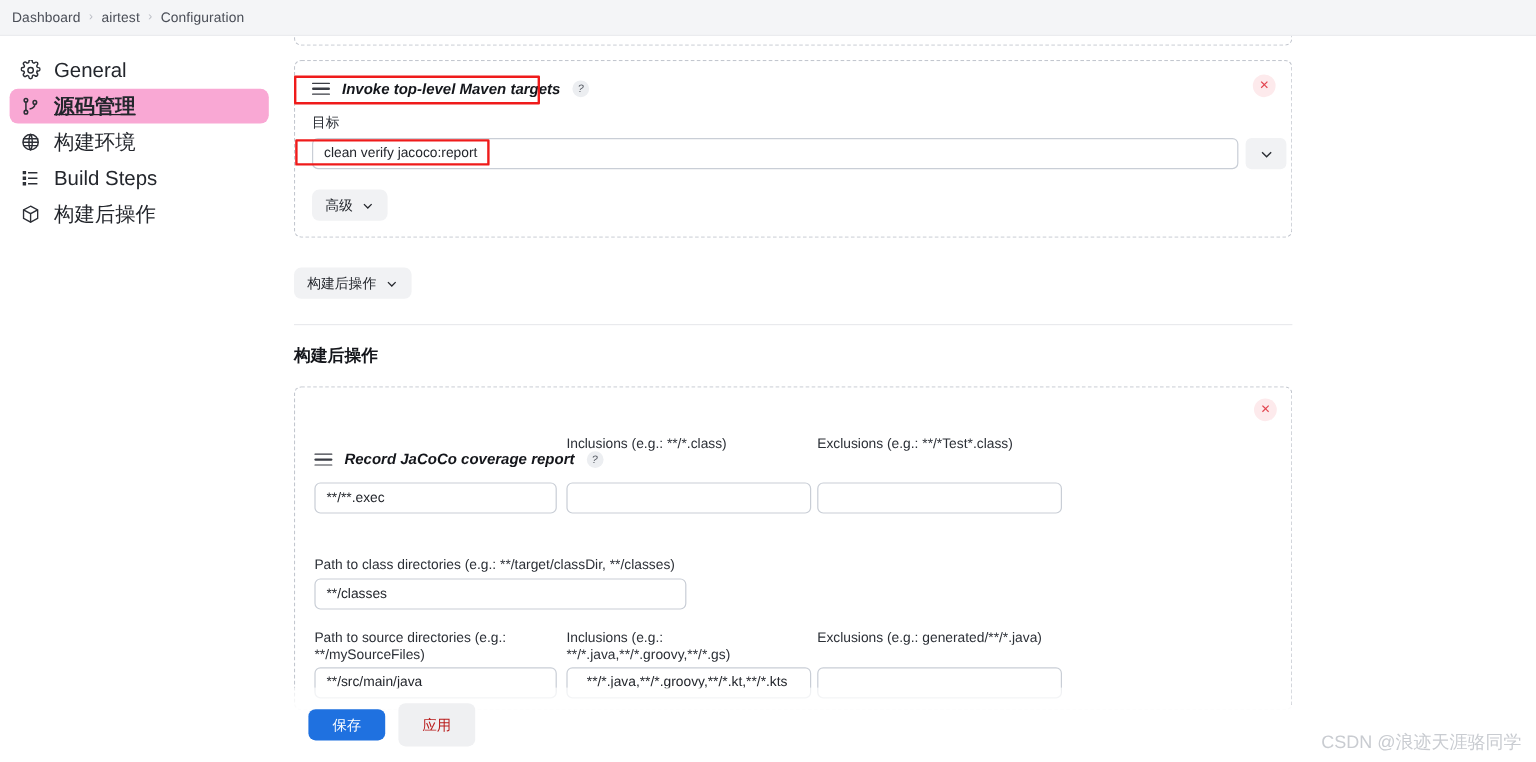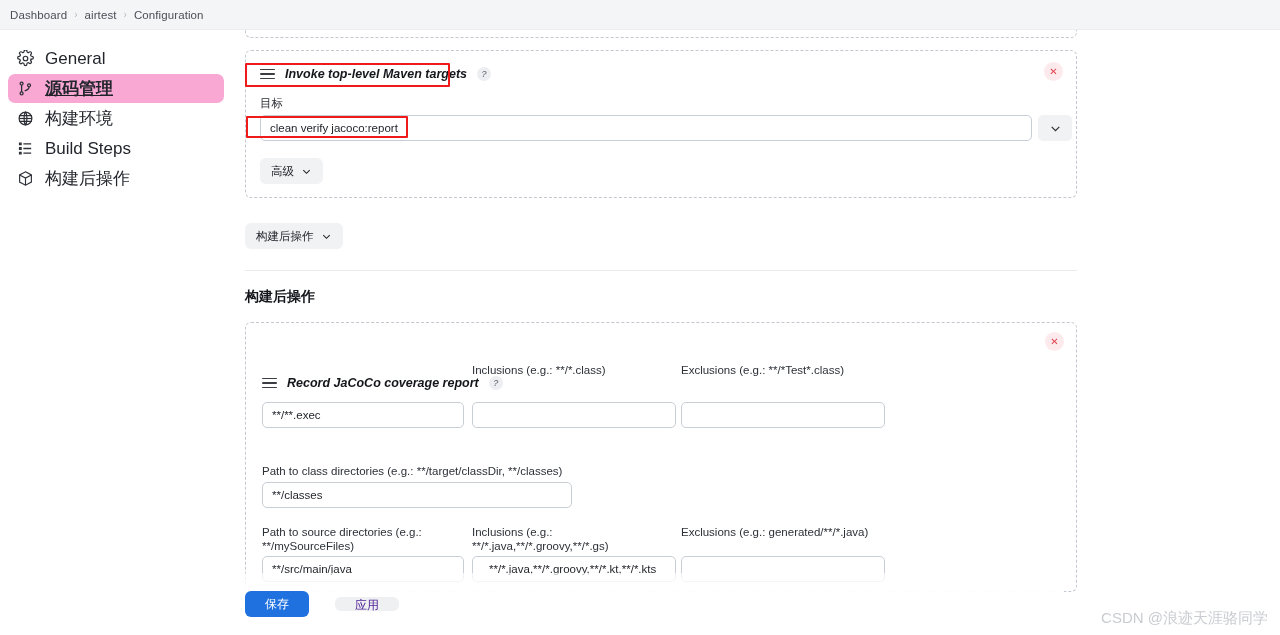--- a/index.html
+++ b/index.html
@@ -220,47 +220,47 @@
     border-radius: 3px;
     background: #fff;
     cursor: pointer;
     flex: 0 0 14px;
   }
   .cb-label { font-size: 11.5px; color: #23262c; }
 
   
   .action-bar {
     position: absolute;
-    left: 232px; top: 573px;
+    left: 244px; top: 573px;
     width: 832px; height: 62px;
     background: linear-gradient(180deg, rgba(255,255,255,.65) 0%, #ffffff 34%);
     z-index: 8;
     display: flex; align-items: center;
     padding-left: 13px;
-    gap: 26px;
+    gap: 11px;
   }
   .btn-primary {
     background: #1f71e0;
     color: #ffffff;
     border: none;
     border-radius: 6px;
     font-size: 12px;
     font-family: "Liberation Sans", sans-serif;
     height: 26px;
     padding: 0 20px;
     cursor: pointer;
   }
   .btn-secondary {
     background: #eff0f2;
-    color: #4c1d95;
+    color: #b91c1c;
     border: none;
     border-radius: 6px;
     font-size: 12px;
     font-family: "Liberation Sans", sans-serif;
-    height: 14px;
+    height: 36px;
     padding: 0 20px;
     cursor: pointer;
   }
 
   
   .anno {
     position: absolute;
     border: 2px solid #ef1b1b;
     pointer-events: none;
     z-index: 20;

